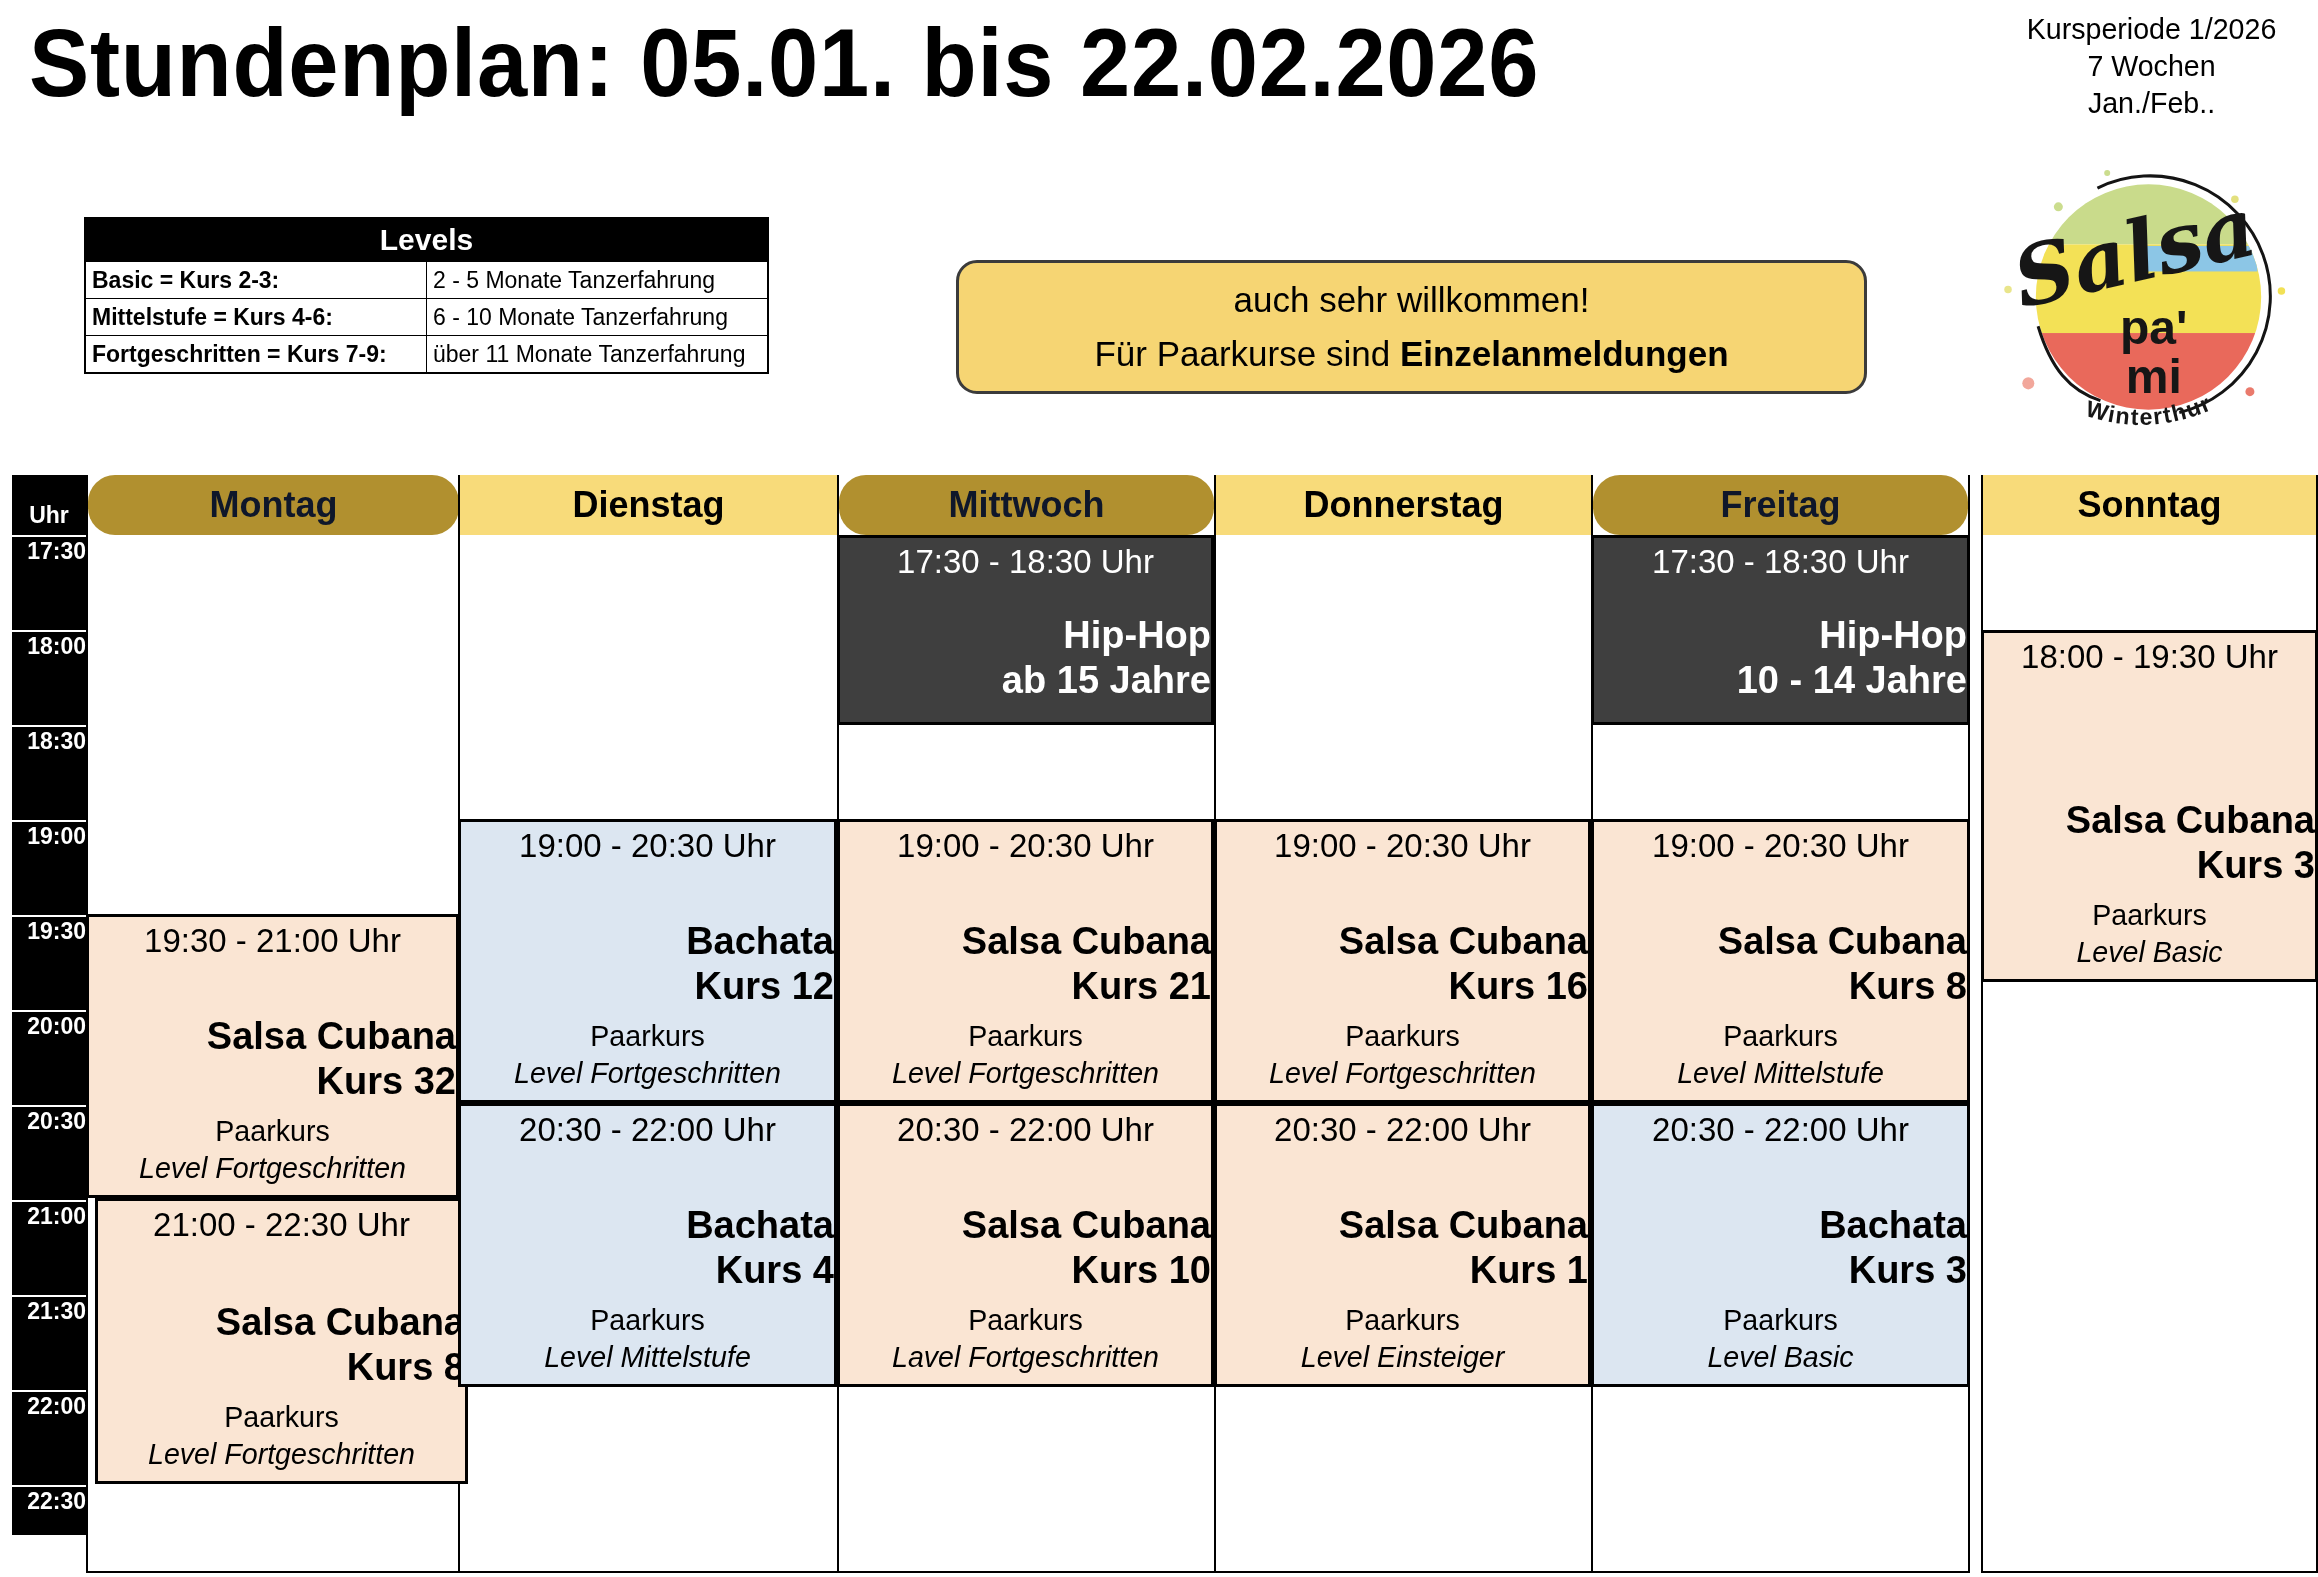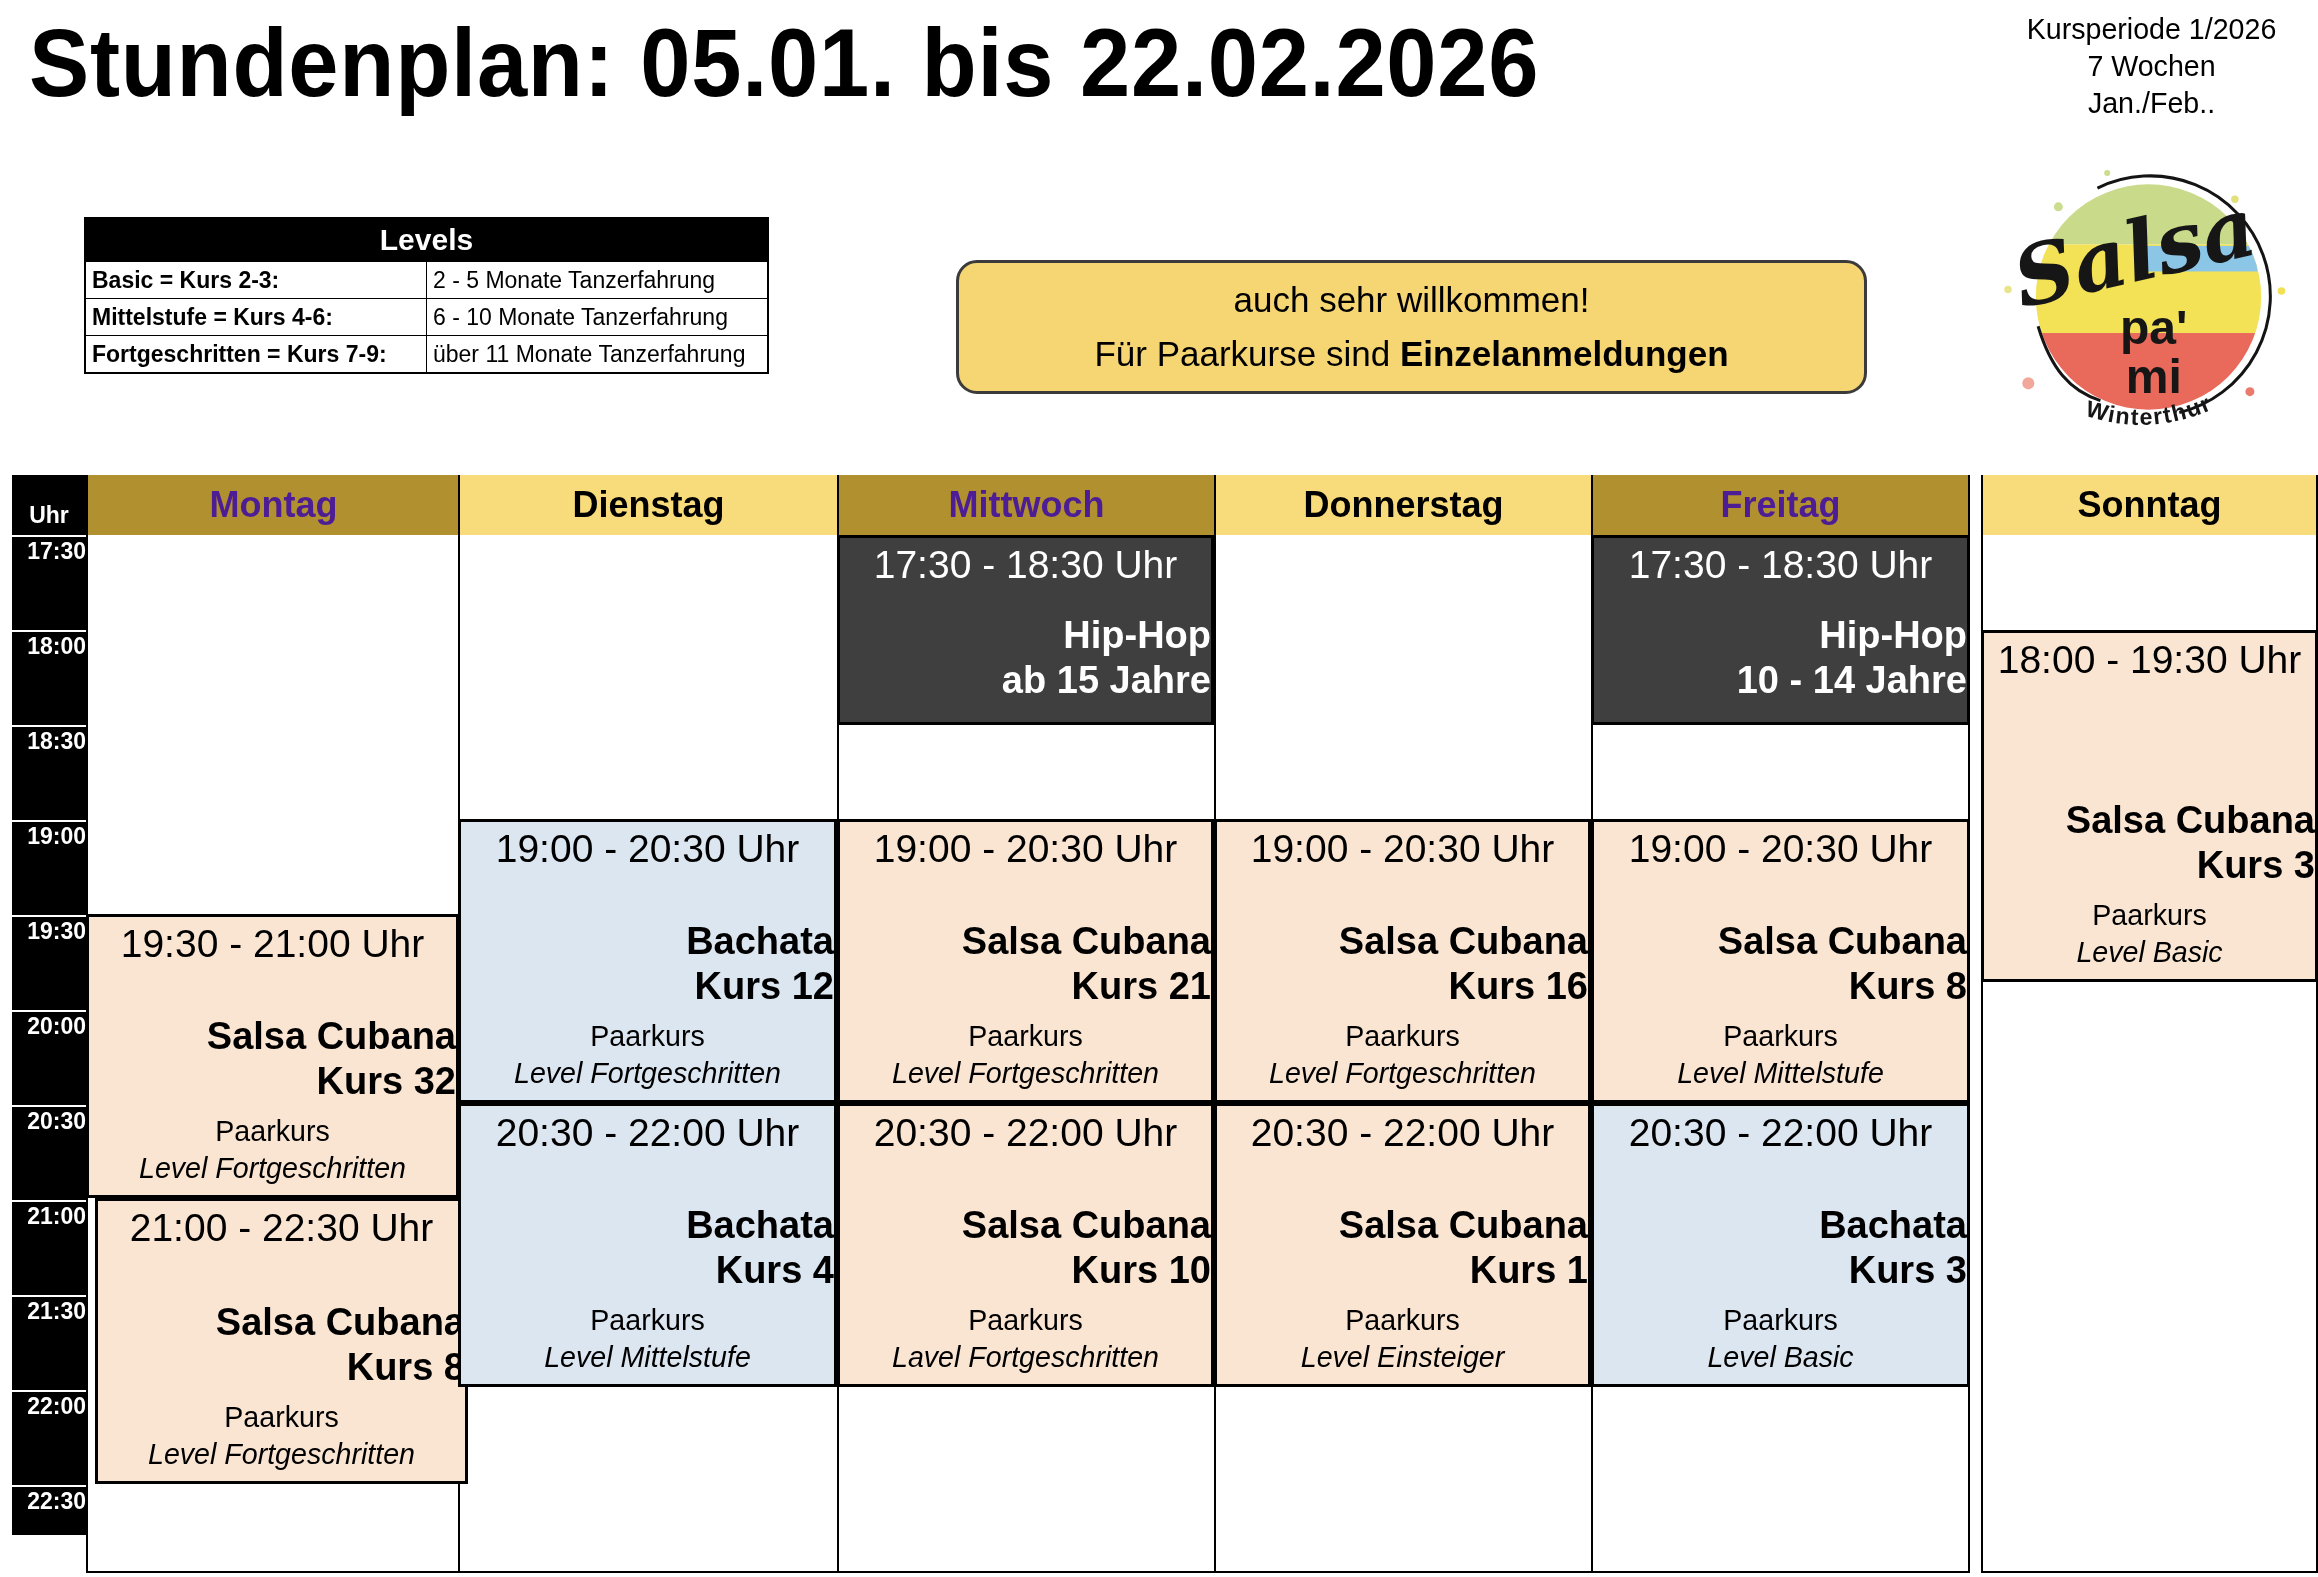--- a/index.html
+++ b/index.html
@@ -141,34 +141,34 @@
     justify-content: center;
     font-weight: bold;
     font-size: 36px;
   }
   .day.mon { left: 86px;  width: 373px; }
   .day.tue { left: 458px;  width: 379px; }
   .day.wed { left: 837px; width: 377px; }
   .day.thu { left: 1214px; width: 377px; }
   .day.fri { left: 1591px; width: 379px; border-right: 2.3px solid #000; }
   .day.sun { left: 1981px; width: 337px; border-right: 2.3px solid #000; }
-  .head-gold   { background: #B1902F; color: #4c1d95; }
+  .head-gold   { background: #B1902F; color: #0f172a; border-radius: 27px; }
   .head-yellow { background: #F8DB7A; color: #000000; }
 
   
   .course {
     position: absolute;
     box-sizing: border-box;
     border: 3.8px solid #000;
     text-align: center;
     display: flex;
     flex-direction: column;
     z-index: 3;
   }
-  .course .time   { font-size: 39px; margin: 5.3px 0 auto 0; }
+  .course .time   { font-size: 33px; margin: 5.3px 0 auto 0; }
   .course .ctitle { font-size: 38px; font-weight: bold; line-height: 1.18; text-align: right; }
   .course .kind   { font-size: 28.6px; font-weight: normal; margin-top: 11px; }
   .course .level  { font-size: 28.6px; font-style: italic; margin: 3.8px 0 10.5px 0; }
   .pink    { background: #FAE5D3; }
   .blue    { background: #DCE6F1; }
   .darkbox { background: #3F3F3F; color: #fff; }
   .darkbox .ctitle { margin: auto 0 19.5px 0; }
 
   #mon1 { left: 86px;  top: 914px; width: 373px; height: 284px; }
   #mon2 { left: 95px;  top: 1198px; width: 373px; height: 286px; }

